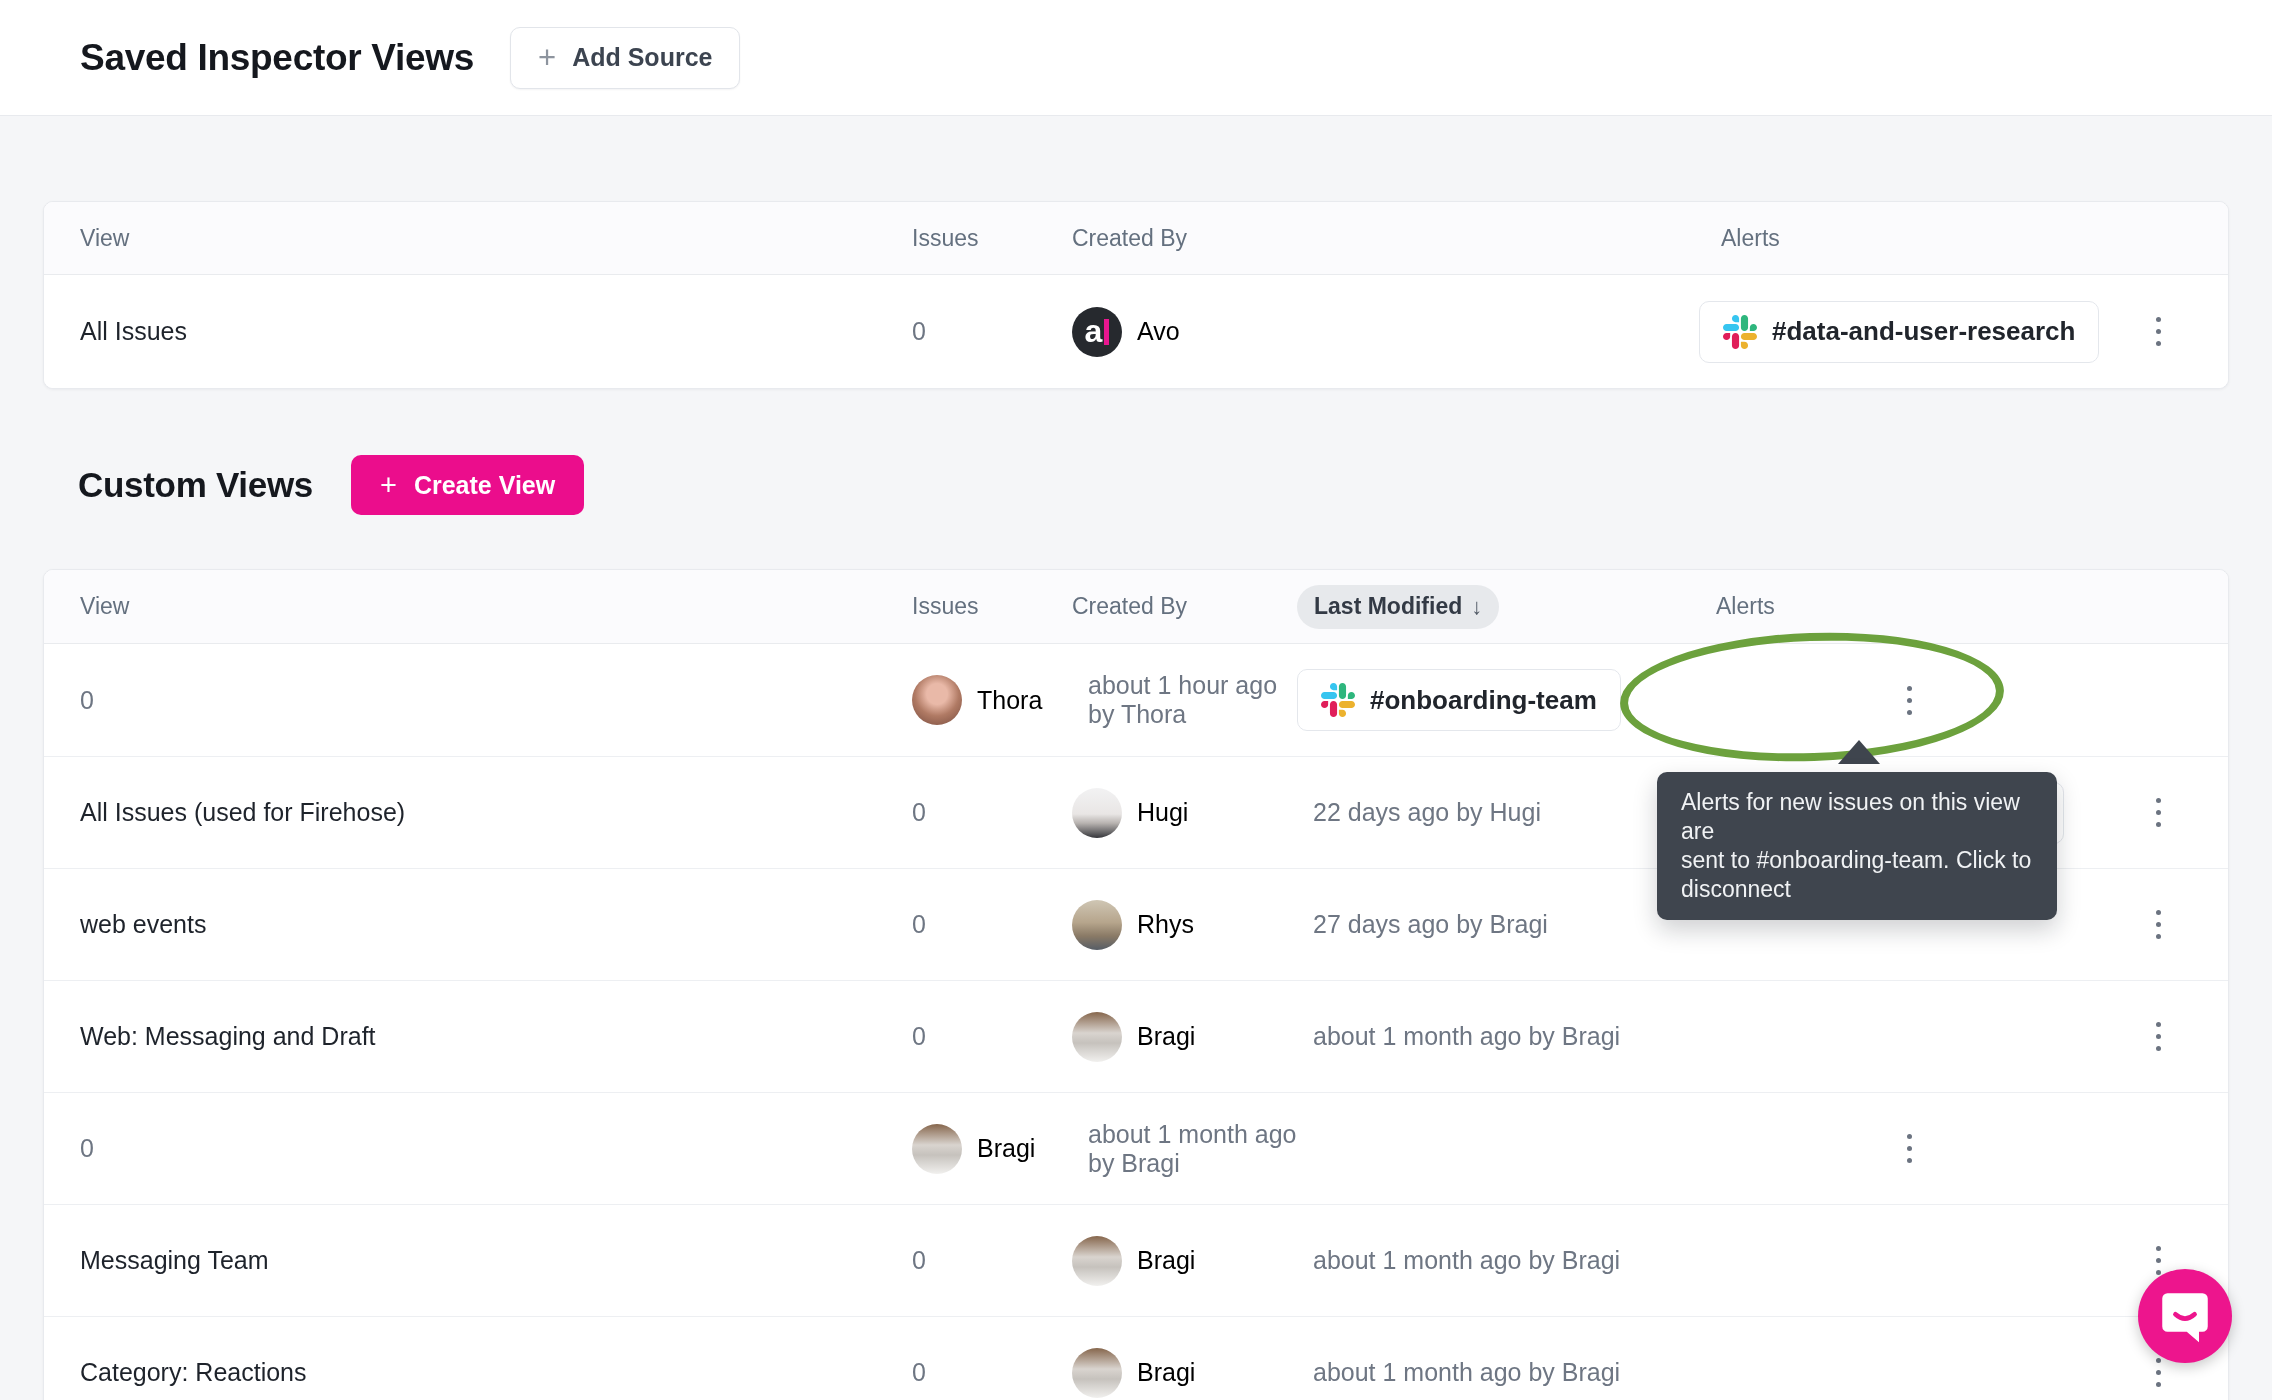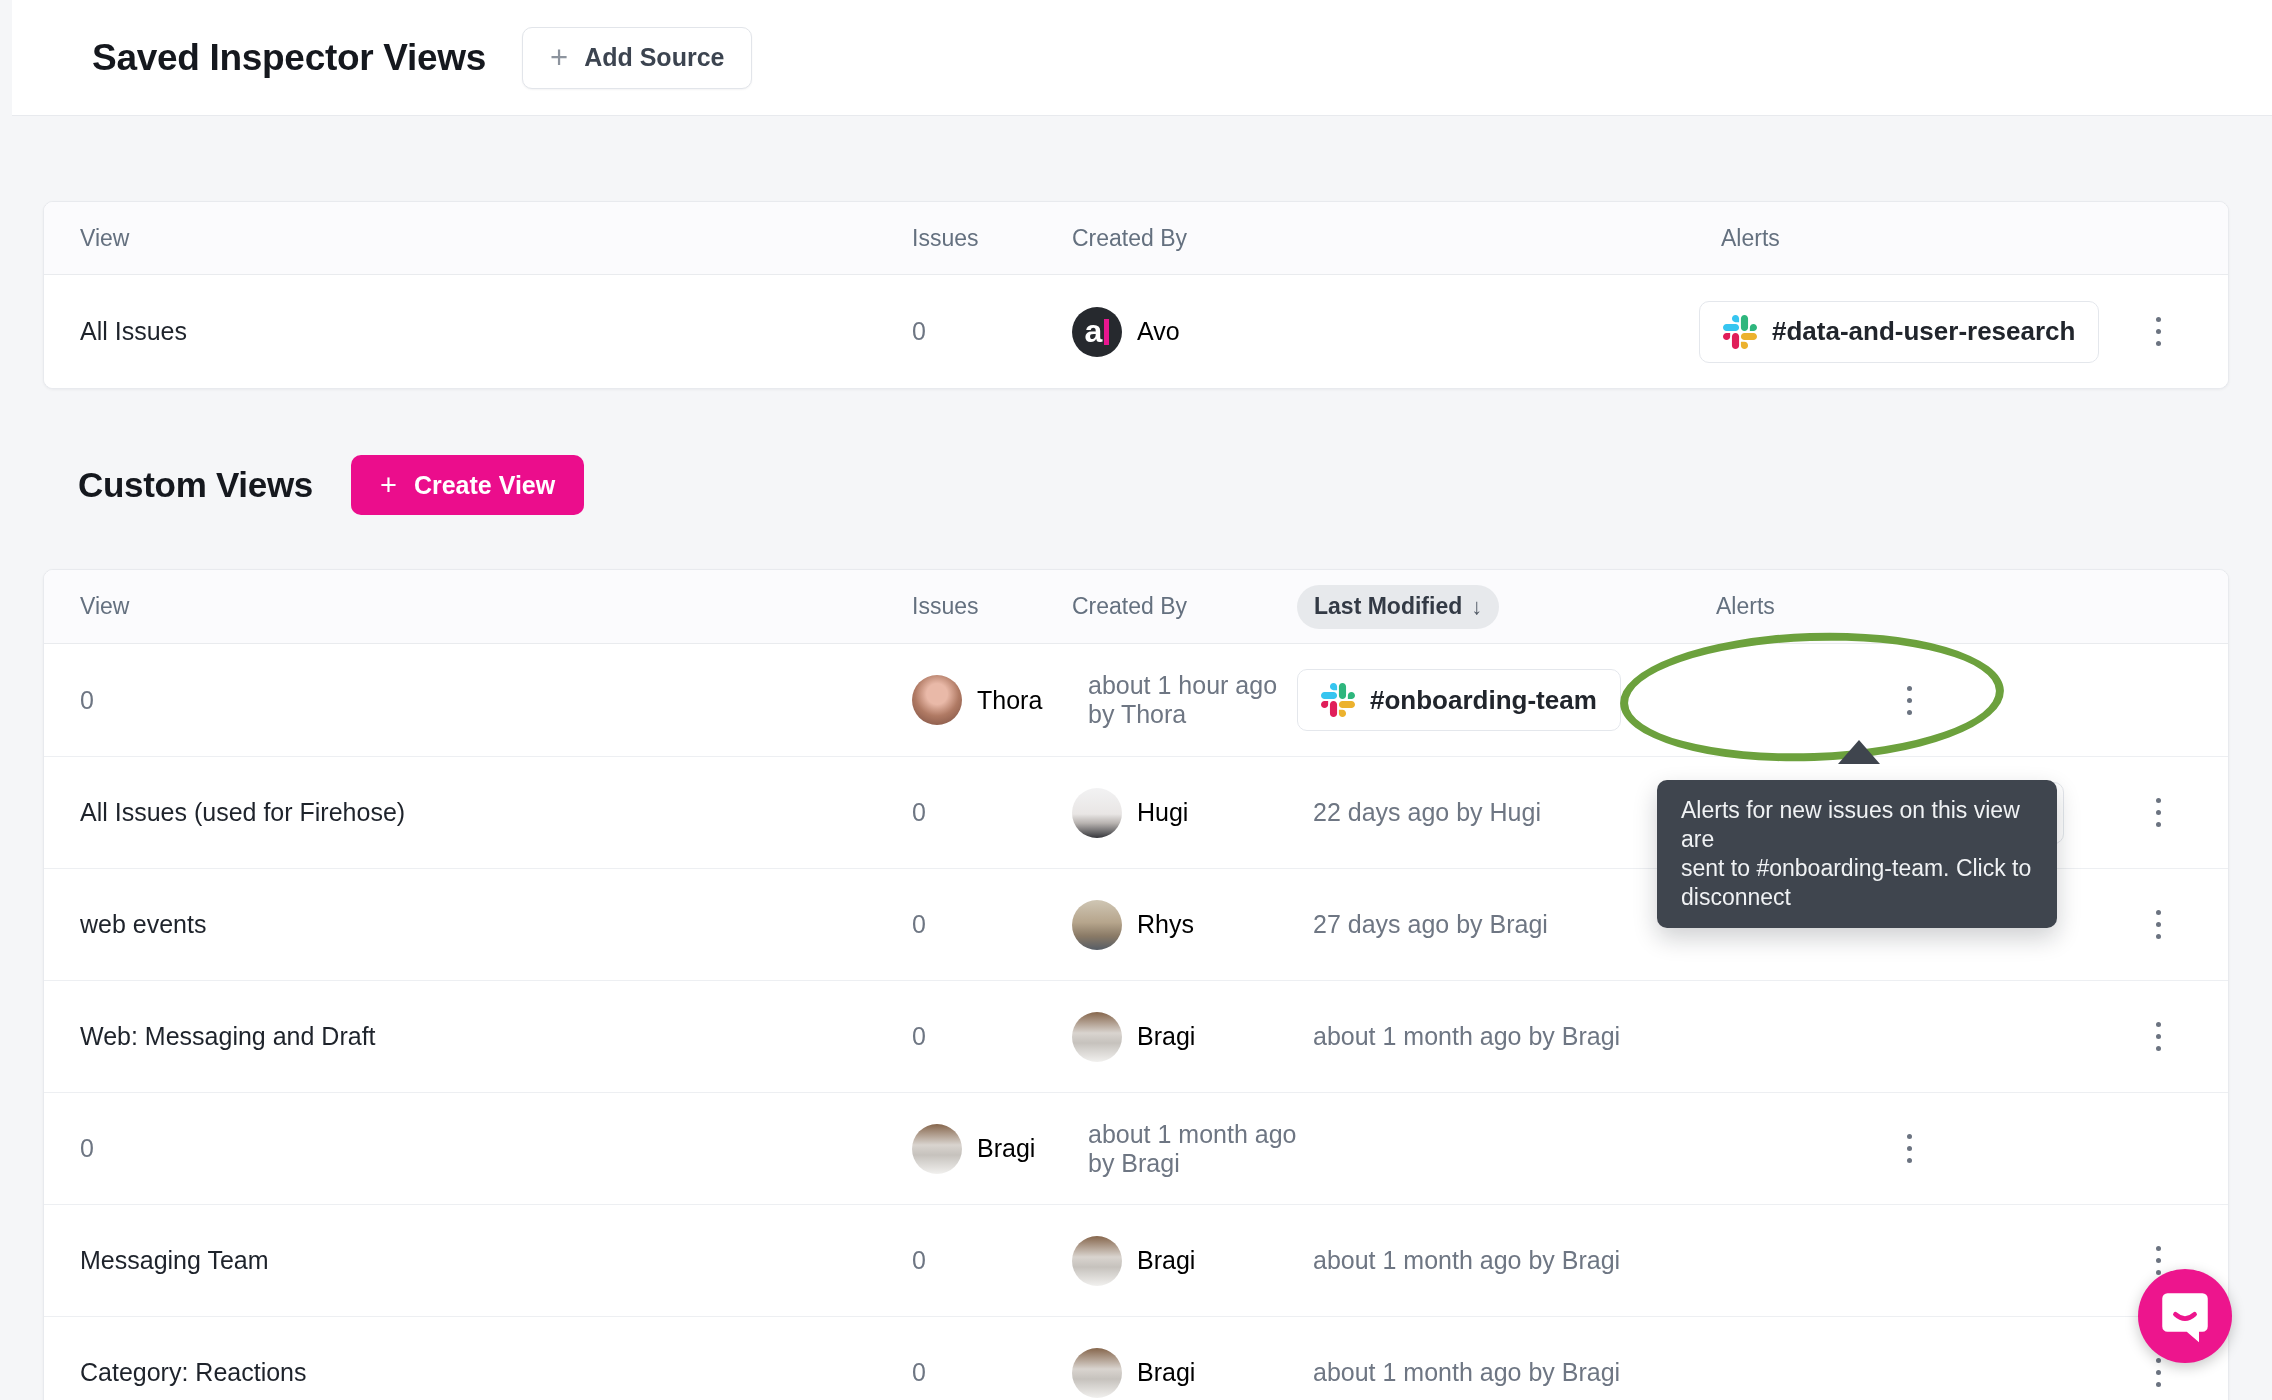--- a/index.html
+++ b/index.html
@@ -5,21 +5,21 @@
   html,body{margin:0;padding:0;}
   body{
     width:2272px;height:1400px;overflow:hidden;position:relative;
     background:#f5f6f8;
     font-family:"Liberation Sans","DejaVu Sans",sans-serif;
     -webkit-font-smoothing:antialiased;
   }
   
   .topbar{
     height:116px;background:#ffffff;border-bottom:1px solid #e8eaee;
-    display:flex;align-items:center;padding-left:80px;box-sizing:border-box;gap:36px;margin-left:12px;
+    display:flex;align-items:center;padding-left:80px;box-sizing:border-box;gap:36px;
   }
   .page-title{font-size:37px;font-weight:700;color:#15181e;letter-spacing:-.3px;}
   .btn-secondary{
     display:flex;align-items:center;gap:16px;height:62px;padding:0 27px;
     background:#fff;border:1px solid #e2e5ea;border-radius:10px;
     box-shadow:0 1px 2px rgba(16,24,40,.05);cursor:pointer;
   }
   .btn-secondary .plus{font-size:31px;color:#8d949e;font-weight:400;line-height:1;}
   .btn-secondary .lbl{font-size:25px;font-weight:700;color:#3c4450;}
   
@@ -90,21 +90,21 @@
   .sort-chip .lbl{font-size:23px;font-weight:600;color:#333a45;}
   .sort-chip .arrow{font-size:22px;color:#515a66;}
   
   .annotation-ellipse{
     position:absolute;left:1576px;top:63px;width:384px;height:128px;
     border:8px solid #6ca13d;border-radius:50%;box-sizing:border-box;
     transform:rotate(-2deg);z-index:5;pointer-events:none;
   }
   
   .tooltip{
-    position:absolute;left:1613px;top:210px;width:400px;box-sizing:border-box;
+    position:absolute;left:1613px;top:202px;width:400px;box-sizing:border-box;
     background:#3f454e;border-radius:10px;padding:16px 24px;z-index:6;
     box-shadow:0 10px 24px rgba(15,20,30,.2);
   }
   .tooltip .line{font-size:23px;line-height:29px;color:#f0f2f4;}
   .tooltip-arrow{
     position:absolute;left:1794px;top:170px;width:0;height:0;z-index:6;
     border-left:21px solid transparent;border-right:21px solid transparent;
     border-bottom:24px solid #3f454e;
   }
   

